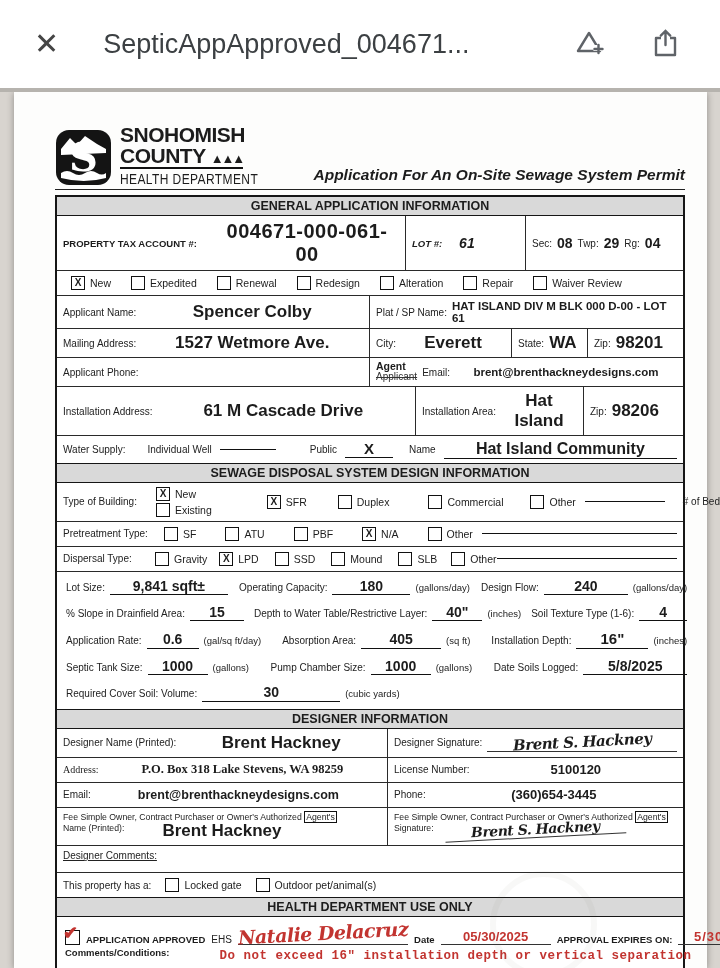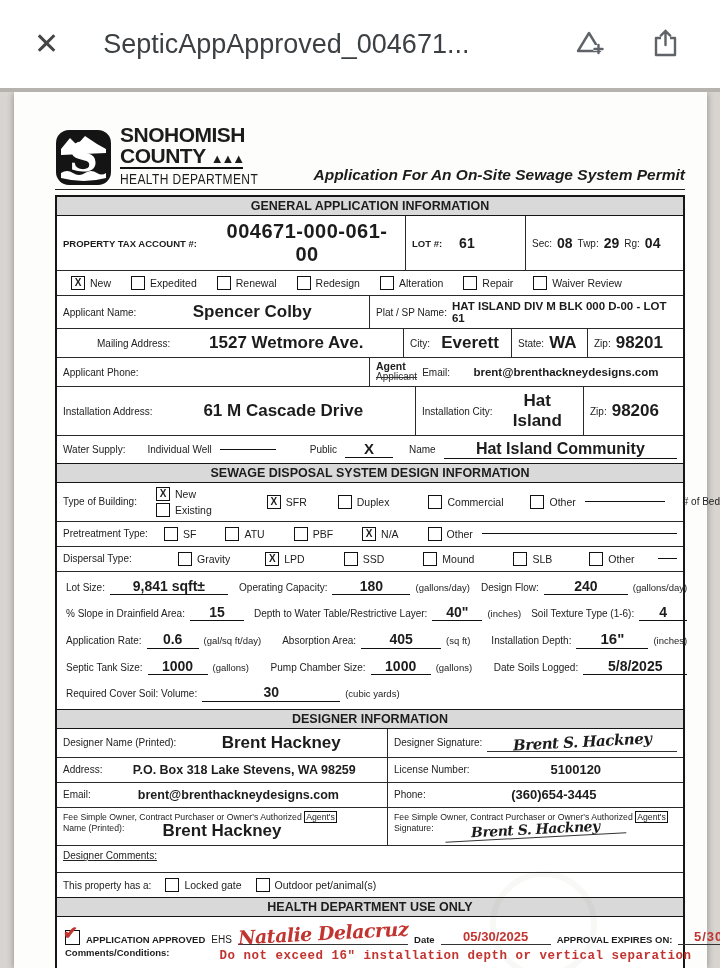--- a/index.html
+++ b/index.html
@@ -118,21 +118,21 @@
 
     <div class="sechead first">GENERAL APPLICATION INFORMATION</div>
 
     <div class="row">
       <div class="cell" style="flex:0 0 152px;">
         <span class="lbl-b">PROPERTY TAX ACCOUNT #:</span>
       </div>
       <div class="cell center" style="border-left:none;">
         <span class="val-xl">004671-000-061-00</span>
       </div>
-      <div class="cell" style="flex:0 0 120px;">
+      <div class="cell" style="flex:0 0 120px;font-style:italic;">
         <span class="lbl-b">LOT #:</span>
         <span class="val-md" style="margin-left:12px;">61</span>
       </div>
       <div class="cell" style="flex:0 0 158px;">
         <span class="lbl">Sec:</span>
           <span class="val-md">08</span>
         <span class="lbl">Twp:</span>
           <span class="val-md">29</span>
         <span class="lbl">Rg:</span>
           <span class="val-md">04</span>
@@ -177,21 +177,21 @@
         <span class="lbl">Applicant Name:</span>
         <span class="val-lg center">Spencer Colby</span>
       </div>
       <div class="cell" style="flex:1;">
         <span class="lbl">Plat / SP Name:</span>
         <span class="val-sm">HAT ISLAND DIV M BLK 000 D-00 - LOT 61</span>
       </div>
     </div>
 
     <div class="row">
-      <div class="cell" style="flex:0 0 312px;margin-left:34px;">
+      <div class="cell" style="flex:0 0 312px;">
         <span class="lbl">Mailing Address:</span>
         <span class="val-lg center">1527 Wetmore Ave.</span>
       </div>
       <div class="cell" style="flex:1;">
         <span class="lbl">City:</span>
         <span class="val-lg center">Everett</span>
       </div>
       <div class="cell" style="flex:0 0 76px;">
         <span class="lbl">State:</span>
         <span class="val-lg">WA</span>
@@ -216,21 +216,21 @@
         <span class="val-sm center">brent@brenthackneydesigns.com</span>
       </div>
     </div>
 
     <div class="row">
       <div class="cell" style="flex:0 0 358px;">
         <span class="lbl">Installation Address:</span>
         <span class="val-lg center">61 M Cascade Drive</span>
       </div>
       <div class="cell" style="flex:1;">
-        <span class="lbl">Installation City:</span>
+        <span class="lbl">Installation Area:</span>
         <span class="val-lg center">Hat Island</span>
       </div>
       <div class="cell" style="flex:0 0 100px;">
         <span class="lbl">Zip:</span>
         <span class="val-lg">98206</span>
       </div>
     </div>
 
     <div class="row">
       <div class="cell" style="flex:1;gap:8px;">
@@ -303,21 +303,21 @@
           </span>
         <span class="grp" style="margin-left:20px;">
             <span class="cb"></span>
             <span class="cbl">Other</span>
           </span>
         <span class="ul grow"></span>
       </div>
     </div>
 
     <div class="row">
-      <div class="cell" style="flex:1;gap:23px;">
+      <div class="cell" style="flex:1;gap:0;">
         <span class="lbl" style="flex:0 0 92px;">Dispersal Type:</span>
         <span class="grp">
             <span class="cb"></span>
             <span class="cbl">Gravity</span>
           </span>
         <span class="grp" style="margin-left:12px;">
             <span class="cb">X</span>
             <span class="cbl">LPD</span>
           </span>
         <span class="grp" style="margin-left:16px;">
@@ -407,21 +407,21 @@
       </div>
       <div class="cell" style="flex:1;">
         <span class="lbl">Designer Signature:</span>
         <span class="sigline">
             <span class="sig" style="font-size:15px;">Brent S. Hackney</span>
           </span>
       </div>
     </div>
 
     <div class="row">
-      <div class="cell" style="flex:0 0 330px;">
+      <div class="cell" style="flex:0 0 330px;font-family:Liberation Serif, serif;">
         <span class="lbl">Address:</span>
         <span class="val-sm center" style="font-size:12.5px;">P.O. Box 318 Lake Stevens, WA 98259</span>
       </div>
       <div class="cell" style="flex:1;">
         <span class="lbl">License Number:</span>
         <span class="val-sm center" style="font-size:13px;">5100120</span>
       </div>
     </div>
 
     <div class="row">

